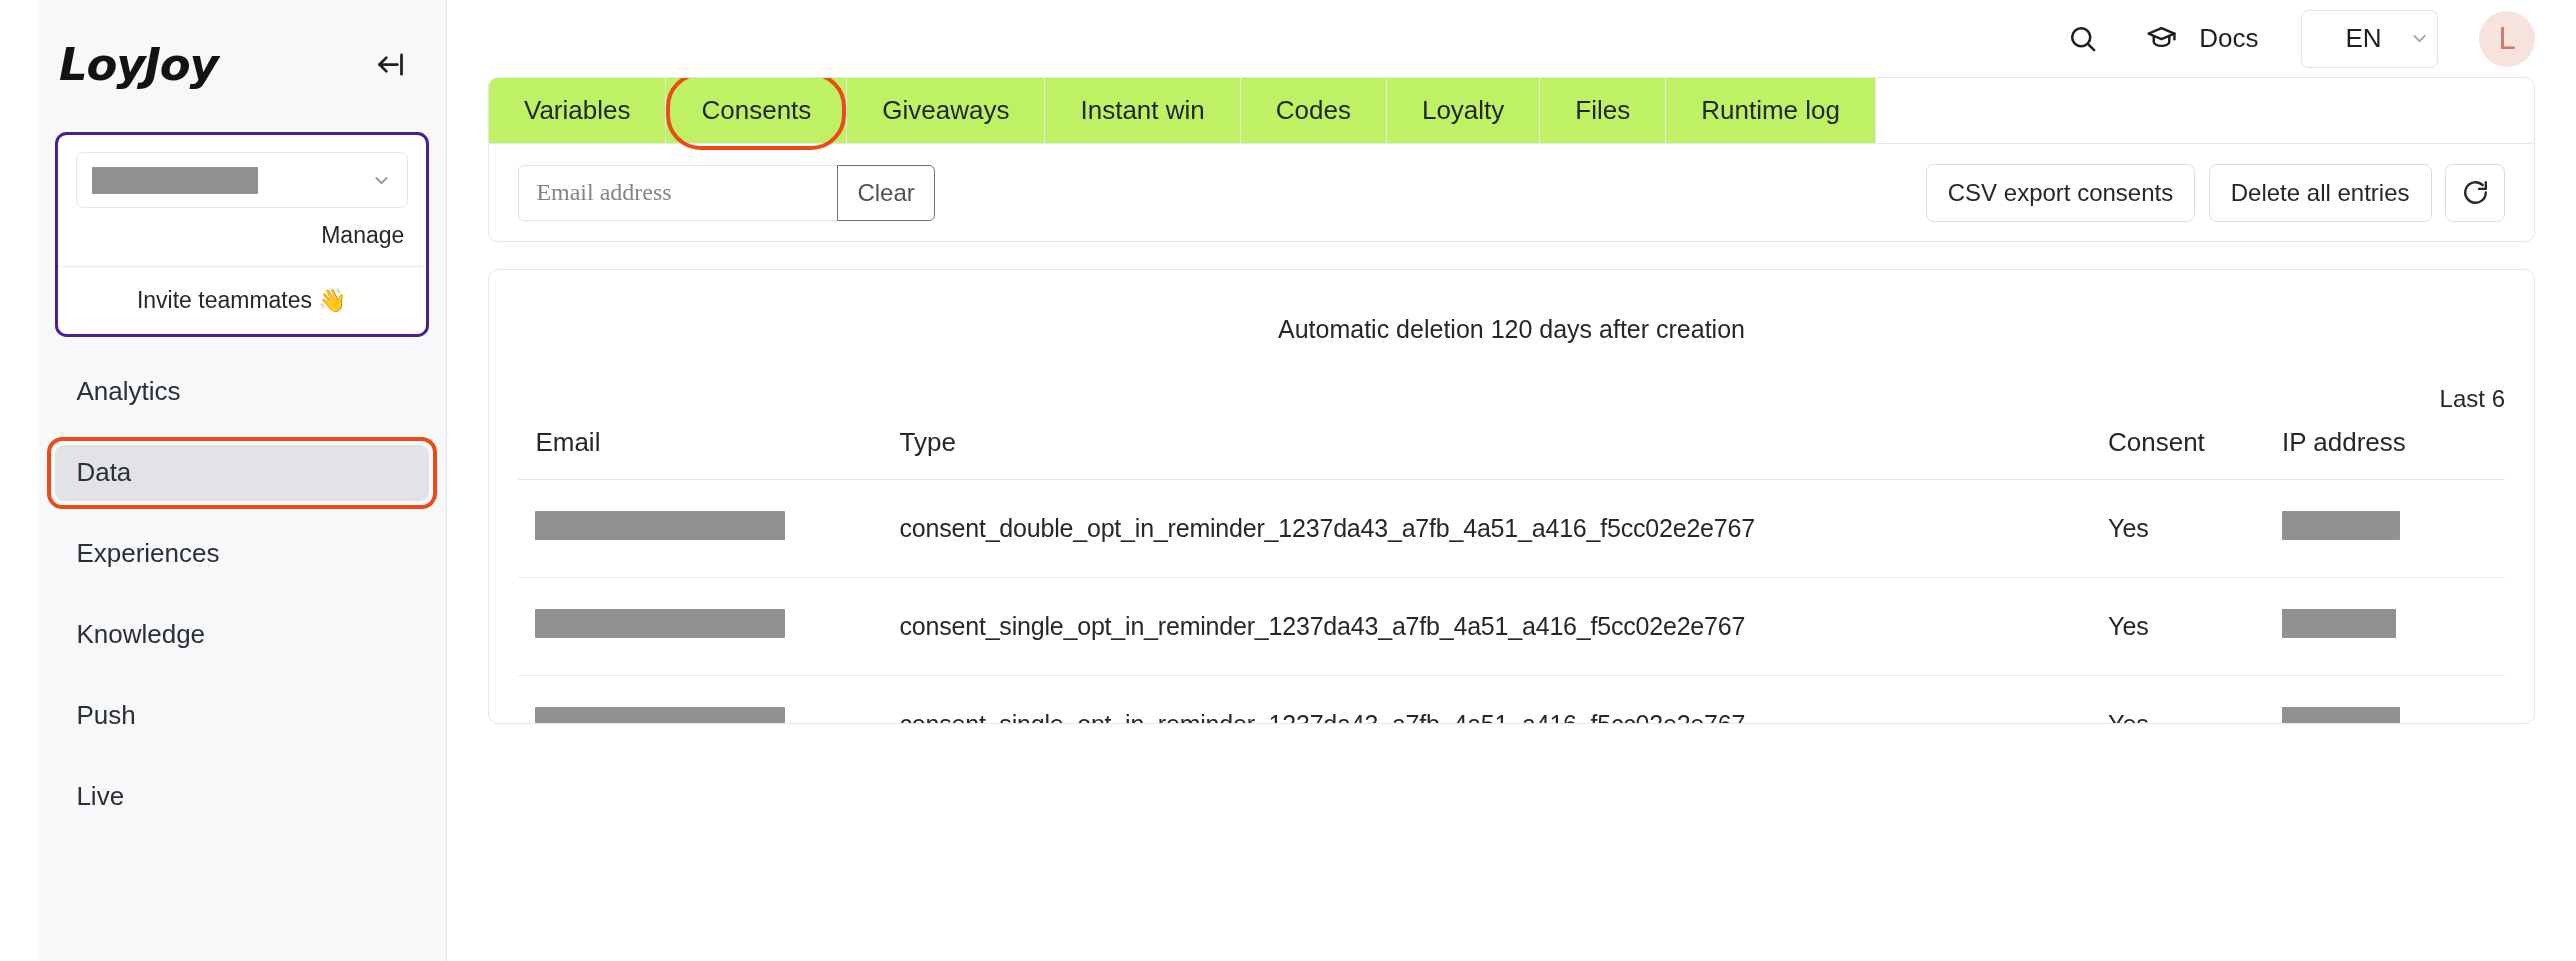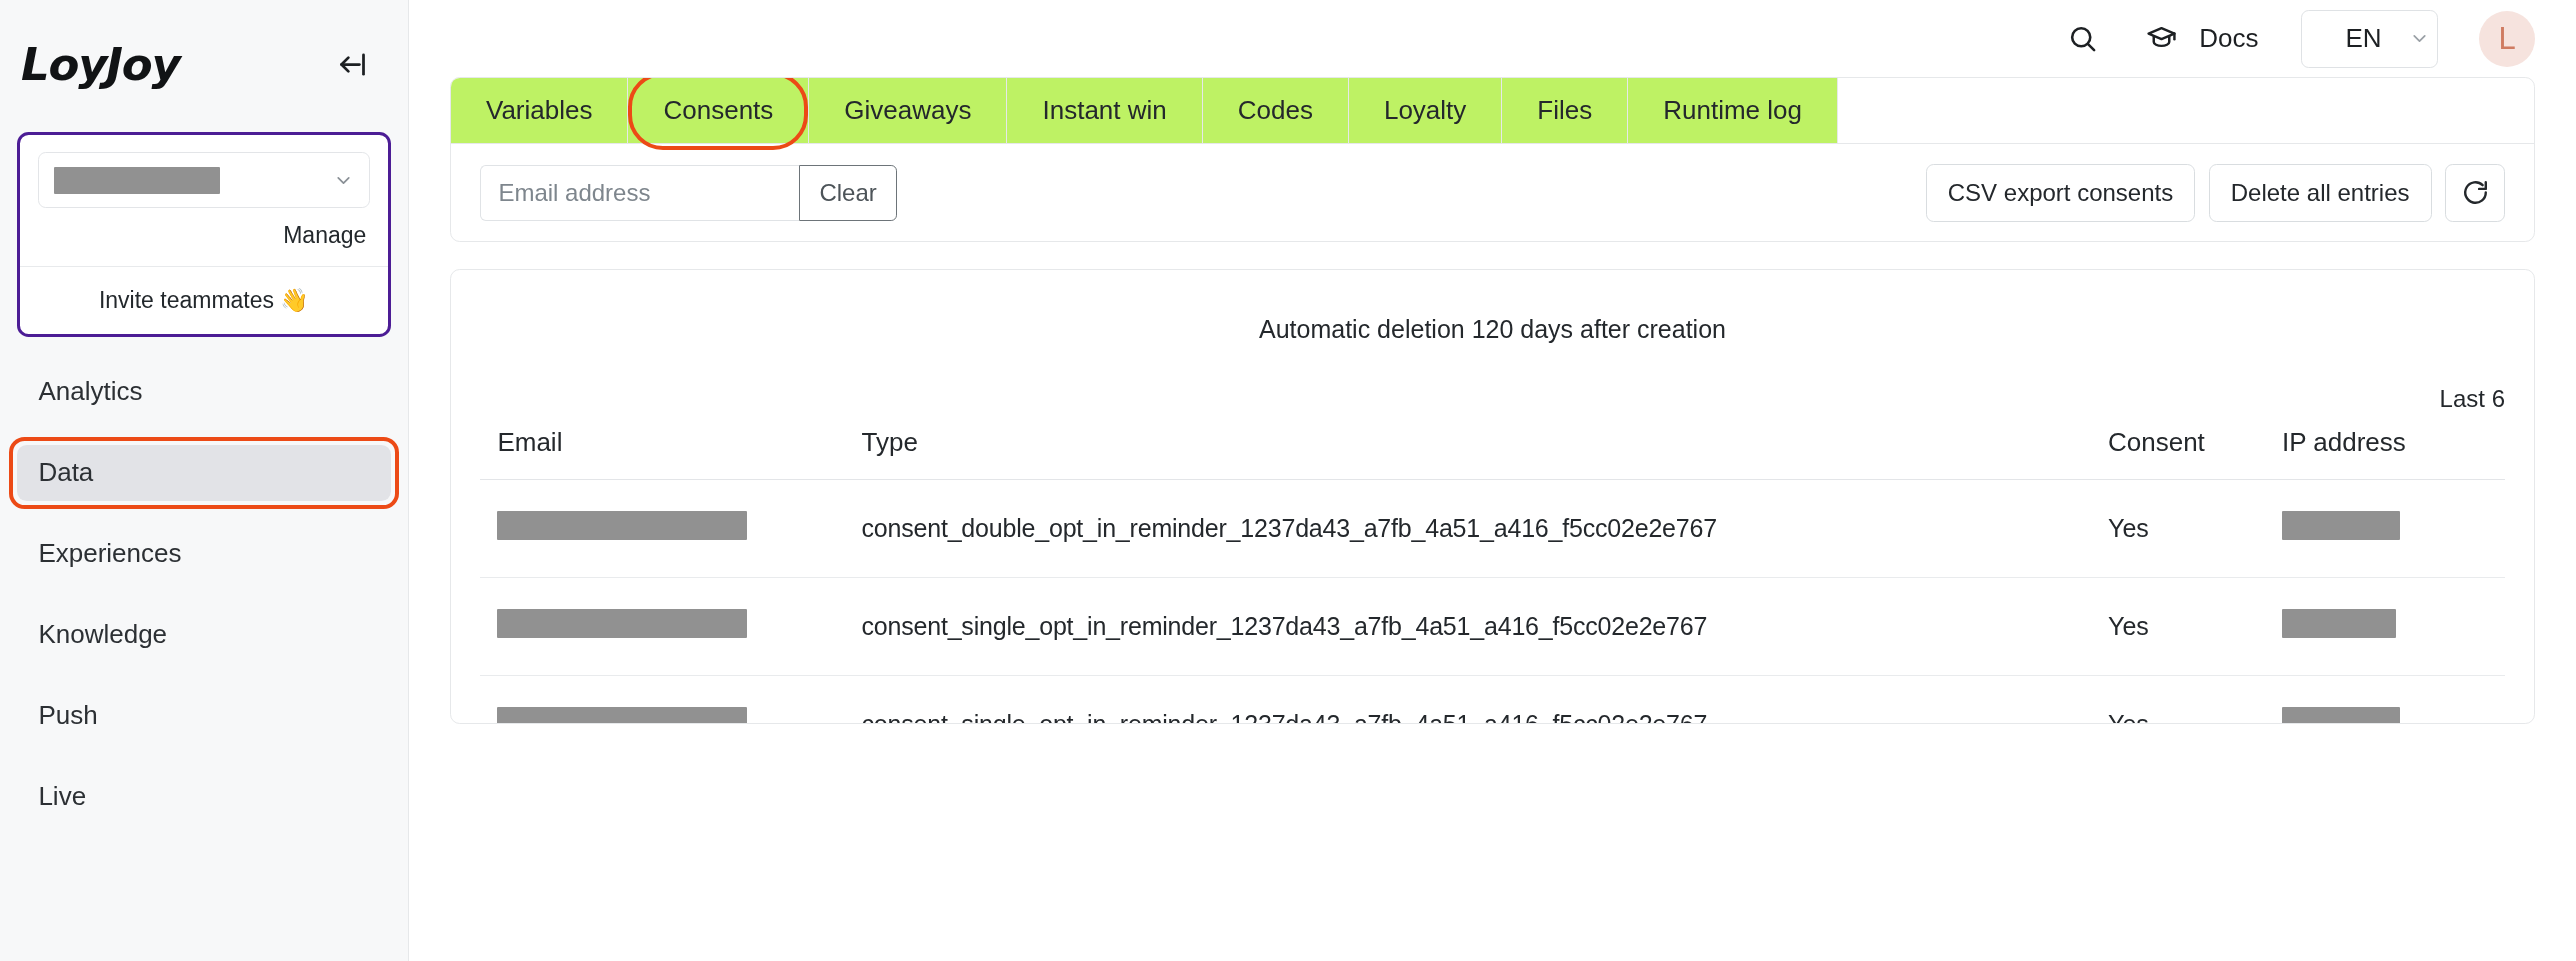--- a/index.html
+++ b/index.html
@@ -12,20 +12,21 @@
     -webkit-font-smoothing: antialiased;
   }
   .app { display: flex; width: 2576px; height: 962px; }
 
   
   .sidebar {
     width: 409px; height: 962px; flex: 0 0 409px;
     background: #f7f8f9;
     border-right: 1.9px solid #e6e8ea;
     position: relative;
+    margin-left: 38px;
   }
   .sidebar-top {
     display: flex; align-items: center; justify-content: space-between;
     padding: 37px 29px 0 21px;
   }
   .brand {
     font-family: "DejaVu Sans", sans-serif;
     font-size: 45px; font-weight: 800; font-style: italic;
     letter-spacing: -1.2px; color: #111315; line-height: 1;
   }
@@ -128,21 +129,21 @@
 
   .toolbar {
     height: 97px; display: flex; align-items: center;
     justify-content: space-between; padding: 0 29px;
   }
   .filter-group { display: flex; align-items: stretch; }
   .email-input {
     width: 319px; height: 56px; border: 1px solid #e0e3e6;
     border-right: none; border-radius: 5.8px 0 0 5.8px;
     font-size: 24px; color: #24282c; padding: 0 17.4px;
-    font-family: Liberation Sans, sans-serif; outline: none;
+    font-family: Liberation Serif, serif; outline: none;
     background: #fff;
   }
   .email-input::placeholder { color: #7e868d; }
   .clear-btn {
     height: 56px; border: 1px solid #6d7479; border-radius: 0 5.8px 5.8px 0;
     background: #fff; font-size: 24px; color: #4d5459; padding: 0 19.4px;
     cursor: pointer; font-family: "Liberation Sans", sans-serif;
   }
   .actions { display: flex; align-items: center; gap: 13.5px; }
   .btn {

